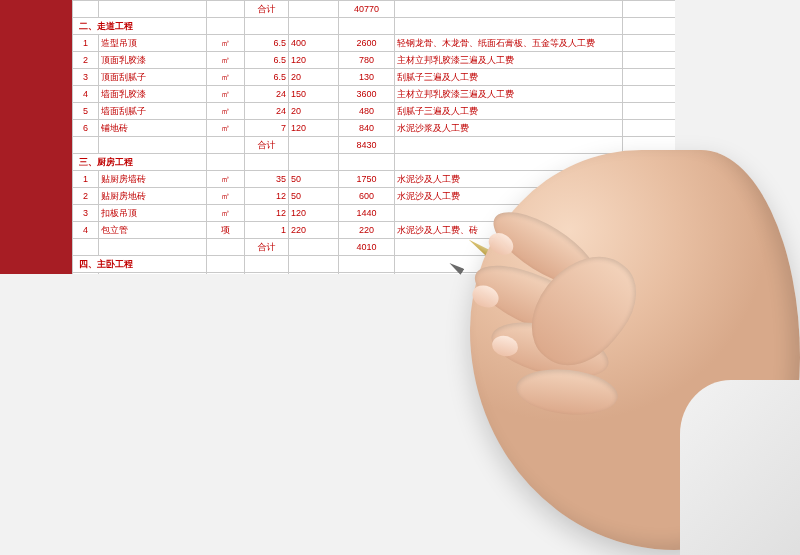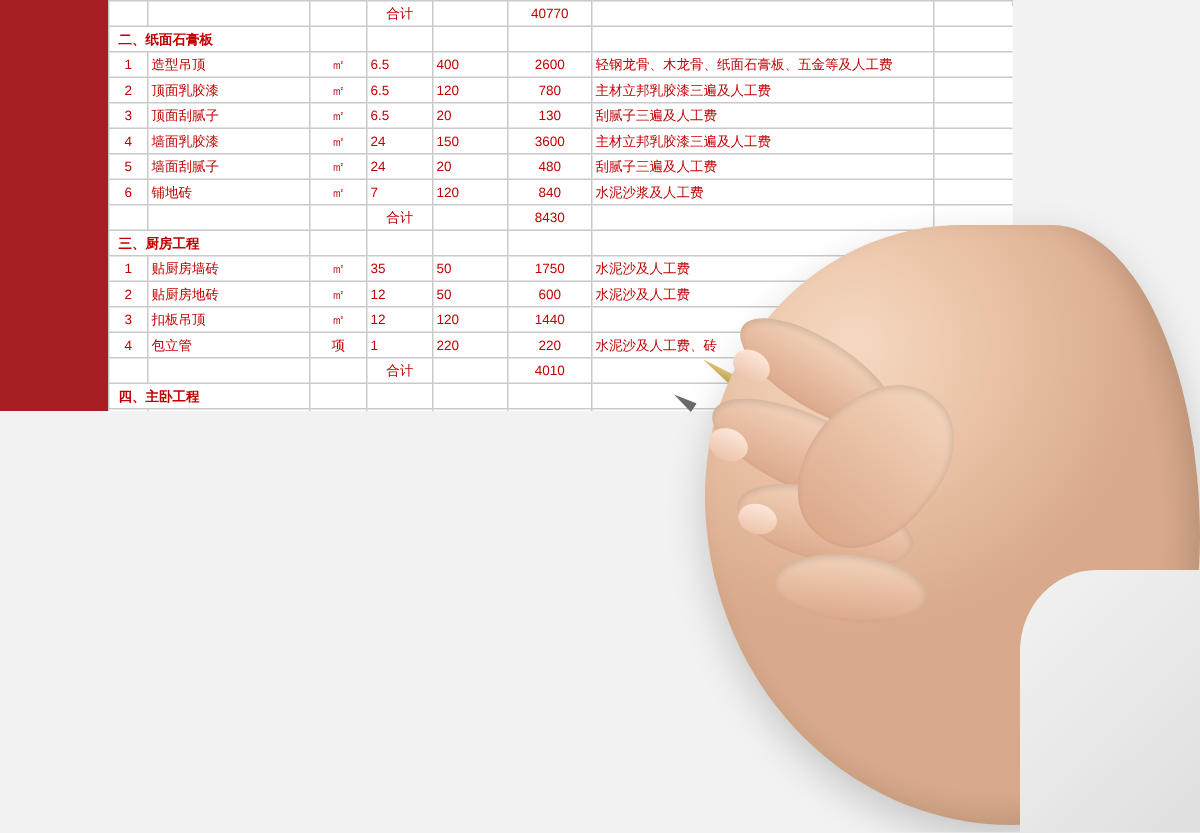--- a/index.html
+++ b/index.html
@@ -63,21 +63,21 @@
     border: 1px solid #c9c9c9;
     height: 16px;
     line-height: 16px;
     padding: 0 2px;
     overflow: hidden;
     white-space: nowrap;
   }
   .c-no    { width: 26px;  text-align: center; }
   .c-item  { width: 108px; }
   .c-unit  { width: 38px;  text-align: center; }
-  .c-qty   { width: 44px;  text-align: left; }
+  .c-qty   { width: 44px;  text-align: right; }
   .c-price { width: 50px;  }
   .c-amt   { width: 56px;  text-align: center; }
   .c-note  { width: 228px; text-align: left; }
   .c-last  { width: 100px; text-align: center; }
 
   tr.section td {
     font-weight: bold;
     text-align: left;
     padding-left: 6px;
   }
@@ -238,21 +238,21 @@
         <td class="c-item"></td>
         <td class="c-unit"></td>
         <td class="c-qty total-label">合计</td>
         <td class="c-price"></td>
         <td class="c-amt">40770</td>
         <td class="c-note"></td>
         <td class="c-last"></td>
       </tr>
 
       <tr class="section">
-        <td colspan="2">二、纸面石膏板</td>
+        <td colspan="2">二、走道工程</td>
         <td class="c-unit"></td>
         <td class="c-qty"></td>
         <td class="c-price"></td>
         <td class="c-amt"></td>
         <td class="c-note"></td>
         <td class="c-last"></td>
       </tr>
       <tr>
         <td class="c-no">1</td>
         <td class="c-item">造型吊顶</td>

